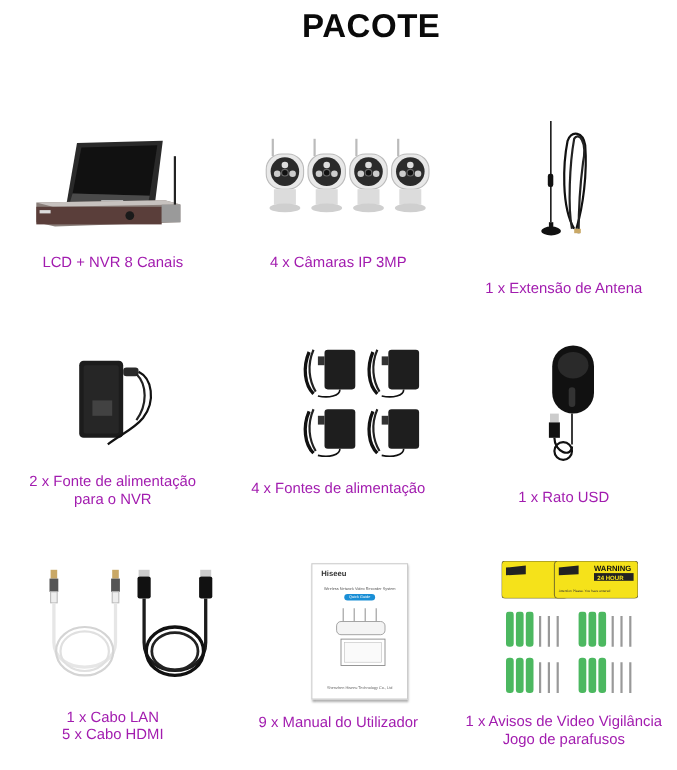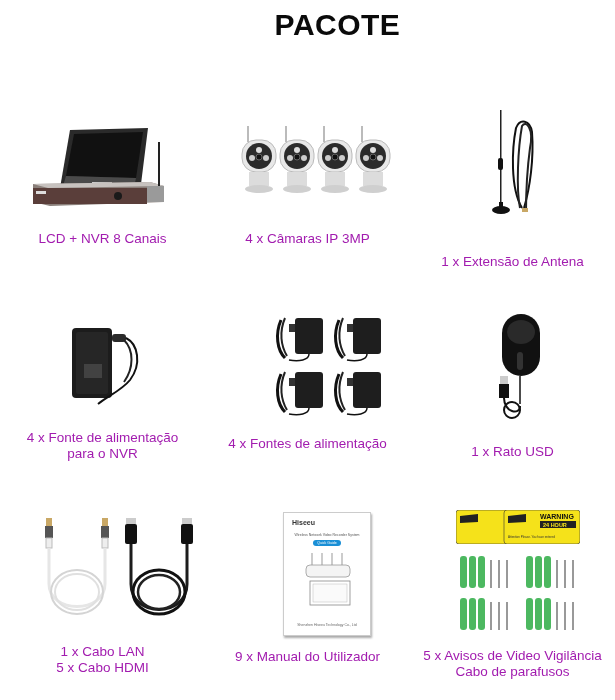--- a/index.html
+++ b/index.html
@@ -83,21 +83,21 @@
     <svg width="80" height="86" viewBox="0 0 80 86">
       <rect x="4" y="4" width="40" height="70" rx="4" fill="#1c1c1c"></rect>
       <rect x="8" y="8" width="32" height="62" rx="2" fill="#262626"></rect>
       <rect x="44" y="10" width="14" height="8" rx="3" fill="#2a2a2a"></rect>
       <rect x="16" y="40" width="18" height="14" fill="#555" opacity="0.6"></rect>
       <path d="M58,14 C70,20 74,40 62,56 C54,66 40,72 30,80" fill="none" stroke="#111" stroke-width="2"></path>
       <path d="M56,16 C66,26 66,44 56,58" fill="none" stroke="#222" stroke-width="2"></path>
     </svg>
   </div>
   <div class="label" style="top:130px;">
-    <span>4 x Fonte de alimentação</span>
+    <span>2 x Fonte de alimentação</span>
     <span>para o NVR</span>
   </div>
 </div>
 
 <div class="item" style="left:205px;top:300px;height:170px;">
   <div class="art" style="left:70px;top:14px;">
     <svg width="112" height="104" viewBox="0 0 112 104">
       <g id="ad">
         <path d="M6,6 C0,20 2,36 10,44" fill="none" stroke="#111" stroke-width="3"></path>
         <path d="M10,4 C4,18 6,32 12,42" fill="none" stroke="#222" stroke-width="2"></path>
@@ -205,16 +205,16 @@
         <line x1="31" y1="4" x2="31" y2="32" stroke="#999" stroke-width="2"></line>
         <line x1="39" y1="4" x2="39" y2="32" stroke="#999" stroke-width="2"></line>
         <line x1="47" y1="4" x2="47" y2="32" stroke="#999" stroke-width="2"></line>
       </g>
       <use href="#set" x="66"></use>
       <use href="#set" y="42"></use>
       <use href="#set" x="66" y="42"></use>
     </svg>
   </div>
   <div class="label" style="top:148px;">
-    <span>5 x Avisos de Video Vigilância</span>
-    <span>Cabo de parafusos</span>
+    <span>1 x Avisos de Video Vigilância</span>
+    <span>Jogo de parafusos</span>
   </div>
 </div>
 
 </body></html>

